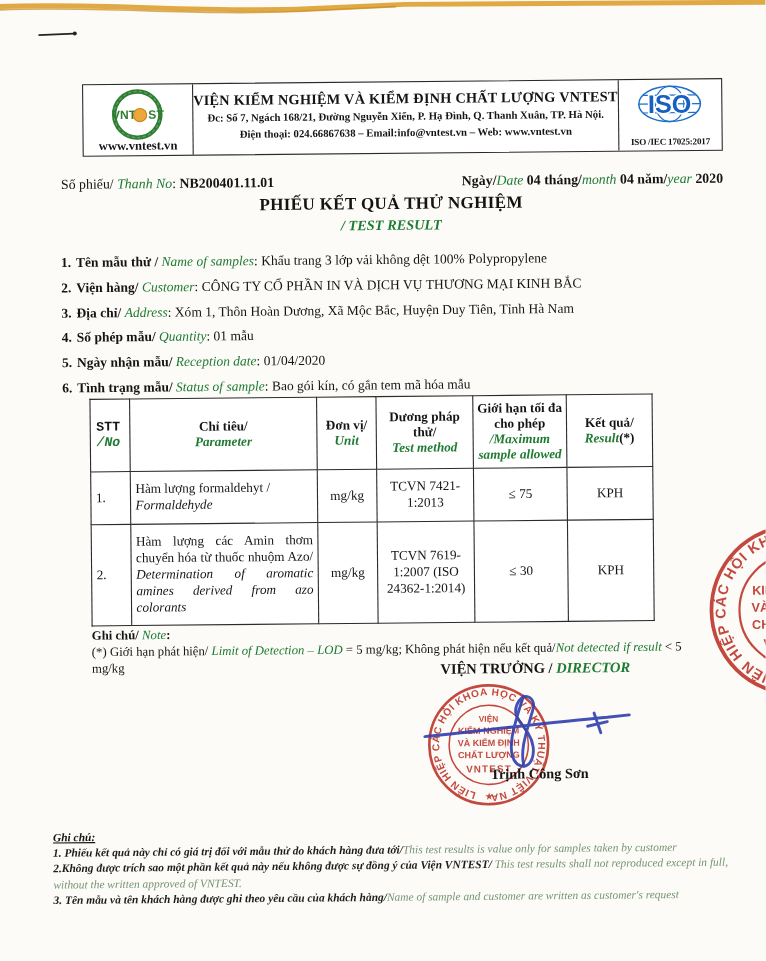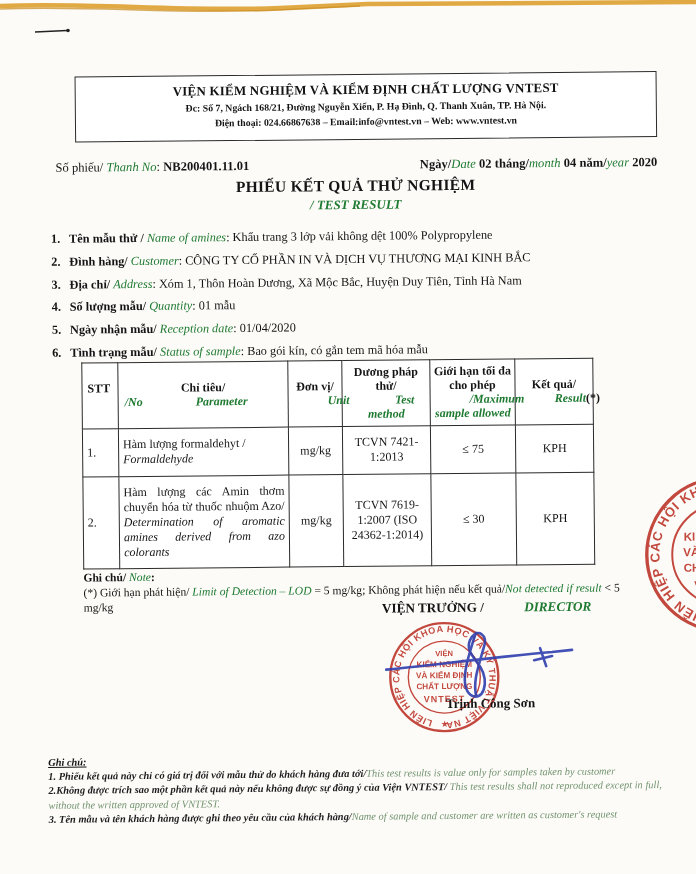--- a/index.html
+++ b/index.html
@@ -11,23 +11,23 @@
   }
   *{box-sizing:border-box;}
   html,body{margin:0;padding:0;}
   body{
     width:696px;height:874px;position:relative;overflow:hidden;
     background:#fcfbf8;color:#141414;
     font-family:"Liberation Serif","DejaVu Serif",serif;
   }
   .doc{position:absolute;inset:0;transform:rotate(-0.55deg);transform-origin:50% 50%;}
   .abs{position:absolute;}
-  .b{font-weight:bold;}
+  .b{font-weight:bold;text-align:center;}
   .g{color:var(--green);font-style:italic;}
-  .gb{color:var(--green);font-style:italic;font-weight:bold;margin-left:37px;}
+  .gb{color:var(--green);font-style:italic;font-weight:bold;}
 
   
   .hdr{left:78px;top:74px;width:582px;height:66px;border:1.5px solid #2b2b2b;display:flex;background:#fff;}
   .hdr-logo{width:102px;border-right:1.5px solid #2b2b2b;text-align:center;padding-top:3px;position:relative;}
   .hdr-logo .site{position:absolute;bottom:2px;left:0;right:0;font-weight:bold;font-size:11.5px;}
   .hdr-center{flex:1;text-align:center;padding-top:7px;line-height:1.25;}
   .hdr-center .org{font-weight:bold;font-size:13px;letter-spacing:.2px;white-space:nowrap;}
   .hdr-center .addr{font-weight:bold;font-size:9.8px;white-space:nowrap;margin-top:3px;}
   .hdr-iso{width:96px;border-left:1.5px solid #2b2b2b;text-align:center;position:relative;padding-top:2px;}
   .hdr-iso .cert{position:absolute;bottom:3px;left:0;right:0;font-weight:bold;font-size:8.3px;letter-spacing:-0.2px;}
@@ -36,21 +36,21 @@
   .title1{left:30px;right:10px;top:177px;text-align:center;font-weight:bold;font-size:15.5px;letter-spacing:.3px;}
   .title2{left:30px;right:10px;top:197px;text-align:center;font-weight:bold;font-style:italic;font-size:13px;color:var(--green);}
 
   .info{left:53px;top:229px;width:612px;font-size:12.3px;}
   .info .row{height:22.8px;white-space:nowrap;}
   .info .num{display:inline-block;width:18px;}
 
   table.res{left:82px;top:360px;width:511px;border-collapse:collapse;font-size:12px;table-layout:fixed;position:absolute;}
   table.res td,table.res th{border:1.4px solid #2b2b2b;padding:2px 4px;vertical-align:middle;font-weight:normal;background:#fff;}
   table.res thead th{text-align:center;line-height:1.18;padding:4px 2px;}
-  table.res thead th.stt{text-align:left;padding-left:5px;}
+  table.res thead th.stt{text-align:left;padding-left:5px;font-family:Liberation Mono, monospace;}
   .h-row{height:56px;}
   .r1{height:48px;}
   .r2{height:92px;}
   td.no{text-align:left;padding-left:5px;width:36px;}
   td.param{text-align:left;padding:3px 6px;line-height:1.25;}
   td.param.just{text-align:justify;}
   td.c{text-align:center;}
 
   .notes{left:82px;top:568px;width:560px;font-size:11.6px;line-height:1.3;}
   .sig-title{left:350px;top:601px;width:270px;text-align:center;font-size:13.2px;font-weight:bold;}
@@ -76,44 +76,63 @@
   <path d="M0,9 C 90,5 180,15 280,10 L 360,6" stroke="#c98a1e" stroke-width="1.5" fill="none" opacity=".7"></path>
 </svg>
 <svg class="abs" style="left:33px;top:27px;" width="44" height="10">
   <path d="M2,5 L 34,3.5" stroke="#222" stroke-width="1.6" fill="none"></path>
   <circle cx="35" cy="3.5" r="1.8" fill="#222"></circle>
 </svg>
 
 <div class="doc">
 
   <div class="abs hdr">
+    <div class="hdr-logo">
+      <svg width="64" height="48" viewBox="0 0 64 48">
+        <circle cx="32" cy="24" r="21" fill="#fff" stroke="#2e7d32" stroke-width="4"></circle>
+        <circle cx="32" cy="24" r="21" fill="none" stroke="#59a05c" stroke-width="1.2" stroke-dasharray="3 2"></circle>
+        <text x="9" y="28" font-size="11" font-weight="bold" fill="#2e7d32" font-family="Liberation Sans, sans-serif">VNT</text>
+        <circle cx="34.5" cy="24.5" r="6" fill="#eda73c" stroke="#c9821d" stroke-width="1"></circle>
+        <text x="42" y="28" font-size="11" font-weight="bold" fill="#2e7d32" font-family="Liberation Sans, sans-serif">ST</text>
+      </svg>
+      <div class="site">www.vntest.vn</div>
+    </div>
     <div class="hdr-center">
       <div class="org">VIỆN KIỂM NGHIỆM VÀ KIỂM ĐỊNH CHẤT LƯỢNG VNTEST</div>
       <div class="addr">Đc: Số 7, Ngách 168/21, Đường Nguyễn Xiển, P. Hạ Đình, Q. Thanh Xuân, TP. Hà Nội.</div>
       <div class="addr">Điện thoại: 024.66867638 – Email:info@vntest.vn – Web: www.vntest.vn</div>
     </div>
+    <div class="hdr-iso">
+      <svg width="66" height="42" viewBox="0 0 66 42">
+        <ellipse cx="33" cy="20" rx="28" ry="16" fill="none" stroke="#1d6fc9" stroke-width="1.4"></ellipse>
+        <ellipse cx="33" cy="20" rx="13" ry="16" fill="none" stroke="#1d6fc9" stroke-width="1.1"></ellipse>
+        <path d="M5,20 L61,20 M9,12 L57,12 M9,28 L57,28" stroke="#1d6fc9" stroke-width="1.1" fill="none"></path>
+        <text x="33" y="28" text-anchor="middle" font-size="23" font-weight="bold" fill="#1660c1" style="paint-order:stroke" stroke="#ffffff" stroke-width="3" font-family="Liberation Sans, sans-serif">ISO</text>
+      </svg>
+      <div class="cert">ISO /IEC 17025:2017</div>
+    </div>
   </div>
 
   <div class="abs meta">
     <span>
       <span>Số phiếu/ </span><span class="g">Thanh No</span><span>: </span><span class="b">NB200401.11.01</span>
     </span>
     <span>
-      <span class="b">Ngày/</span><span class="g">Date</span><span class="b"> 02 tháng/</span><span class="g">month</span><span class="b"> 04 năm/</span><span class="g">year</span><span class="b"> 2020</span>
+      <span class="b">Ngày/</span><span class="g">Date</span><span class="b"> 04 tháng/</span><span class="g">month</span><span class="b"> 04 năm/</span><span class="g">year</span><span class="b"> 2020</span>
     </span>
   </div>
 
   <div class="abs title1">PHIẾU KẾT QUẢ THỬ NGHIỆM</div>
   <div class="abs title2">/ TEST RESULT</div>
 
   <div class="abs info">
-    <div class="row"><span class="num b">1.</span><span class="b">Tên mẫu thử / </span><span class="g">Name of amines</span><span>: Khẩu trang 3 lớp vải không dệt 100% Polypropylene</span></div>
-    <div class="row"><span class="num b">2.</span><span class="b">Đình hàng/ </span><span class="g">Customer</span><span>: CÔNG TY CỔ PHẦN IN VÀ DỊCH VỤ THƯƠNG MẠI KINH BẮC</span></div>
+    <div class="row"><span class="num b">1.</span><span class="b">Tên mẫu thử / </span><span class="g">Name of samples</span><span>: Khẩu trang 3 lớp vải không dệt 100% Polypropylene</span></div>
+    <div class="row"><span class="num b">2.</span><span class="b">Viện hàng/ </span><span class="g">Customer</span><span>: CÔNG TY CỔ PHẦN IN VÀ DỊCH VỤ THƯƠNG MẠI KINH BẮC</span></div>
     <div class="row"><span class="num b">3.</span><span class="b">Địa chỉ/ </span><span class="g">Address</span><span>: Xóm 1, Thôn Hoàn Dương, Xã Mộc Bắc, Huyện Duy Tiên, Tỉnh Hà Nam</span></div>
-    <div class="row"><span class="num b">4.</span><span class="b">Số lượng mẫu/ </span><span class="g">Quantity</span><span>: 01 mẫu</span></div>
+    <div class="row"><span class="num b">4.</span><span class="b">Số phép mẫu/ </span><span class="g">Quantity</span><span>: 01 mẫu</span></div>
     <div class="row"><span class="num b">5.</span><span class="b">Ngày nhận mẫu/ </span><span class="g">Reception date</span><span>:  01/04/2020</span></div>
     <div class="row"><span class="num b">6.</span><span class="b">Tình trạng mẫu/ </span><span class="g">Status of sample</span><span>: Bao gói kín, có gắn tem mã hóa mẫu</span></div>
   </div>
 
   <table class="res">
     <colgroup>
         <col style="width:36px">
         <col style="width:170px">
         <col style="width:54px">
         <col style="width:88px">

